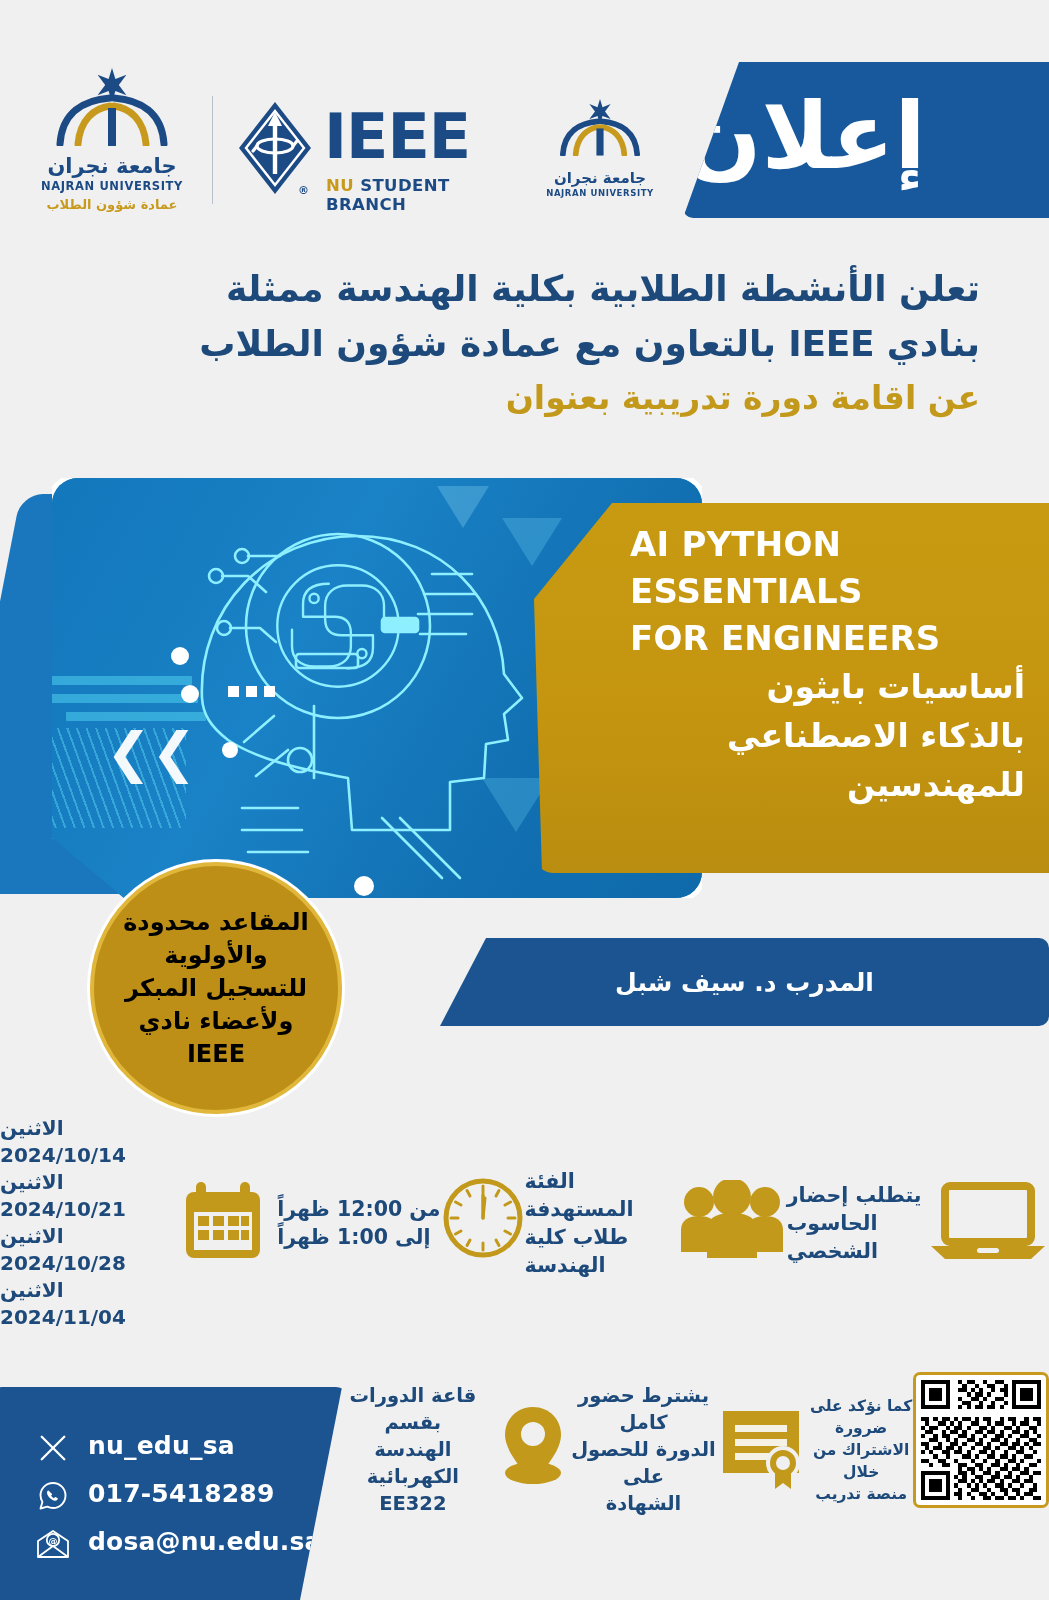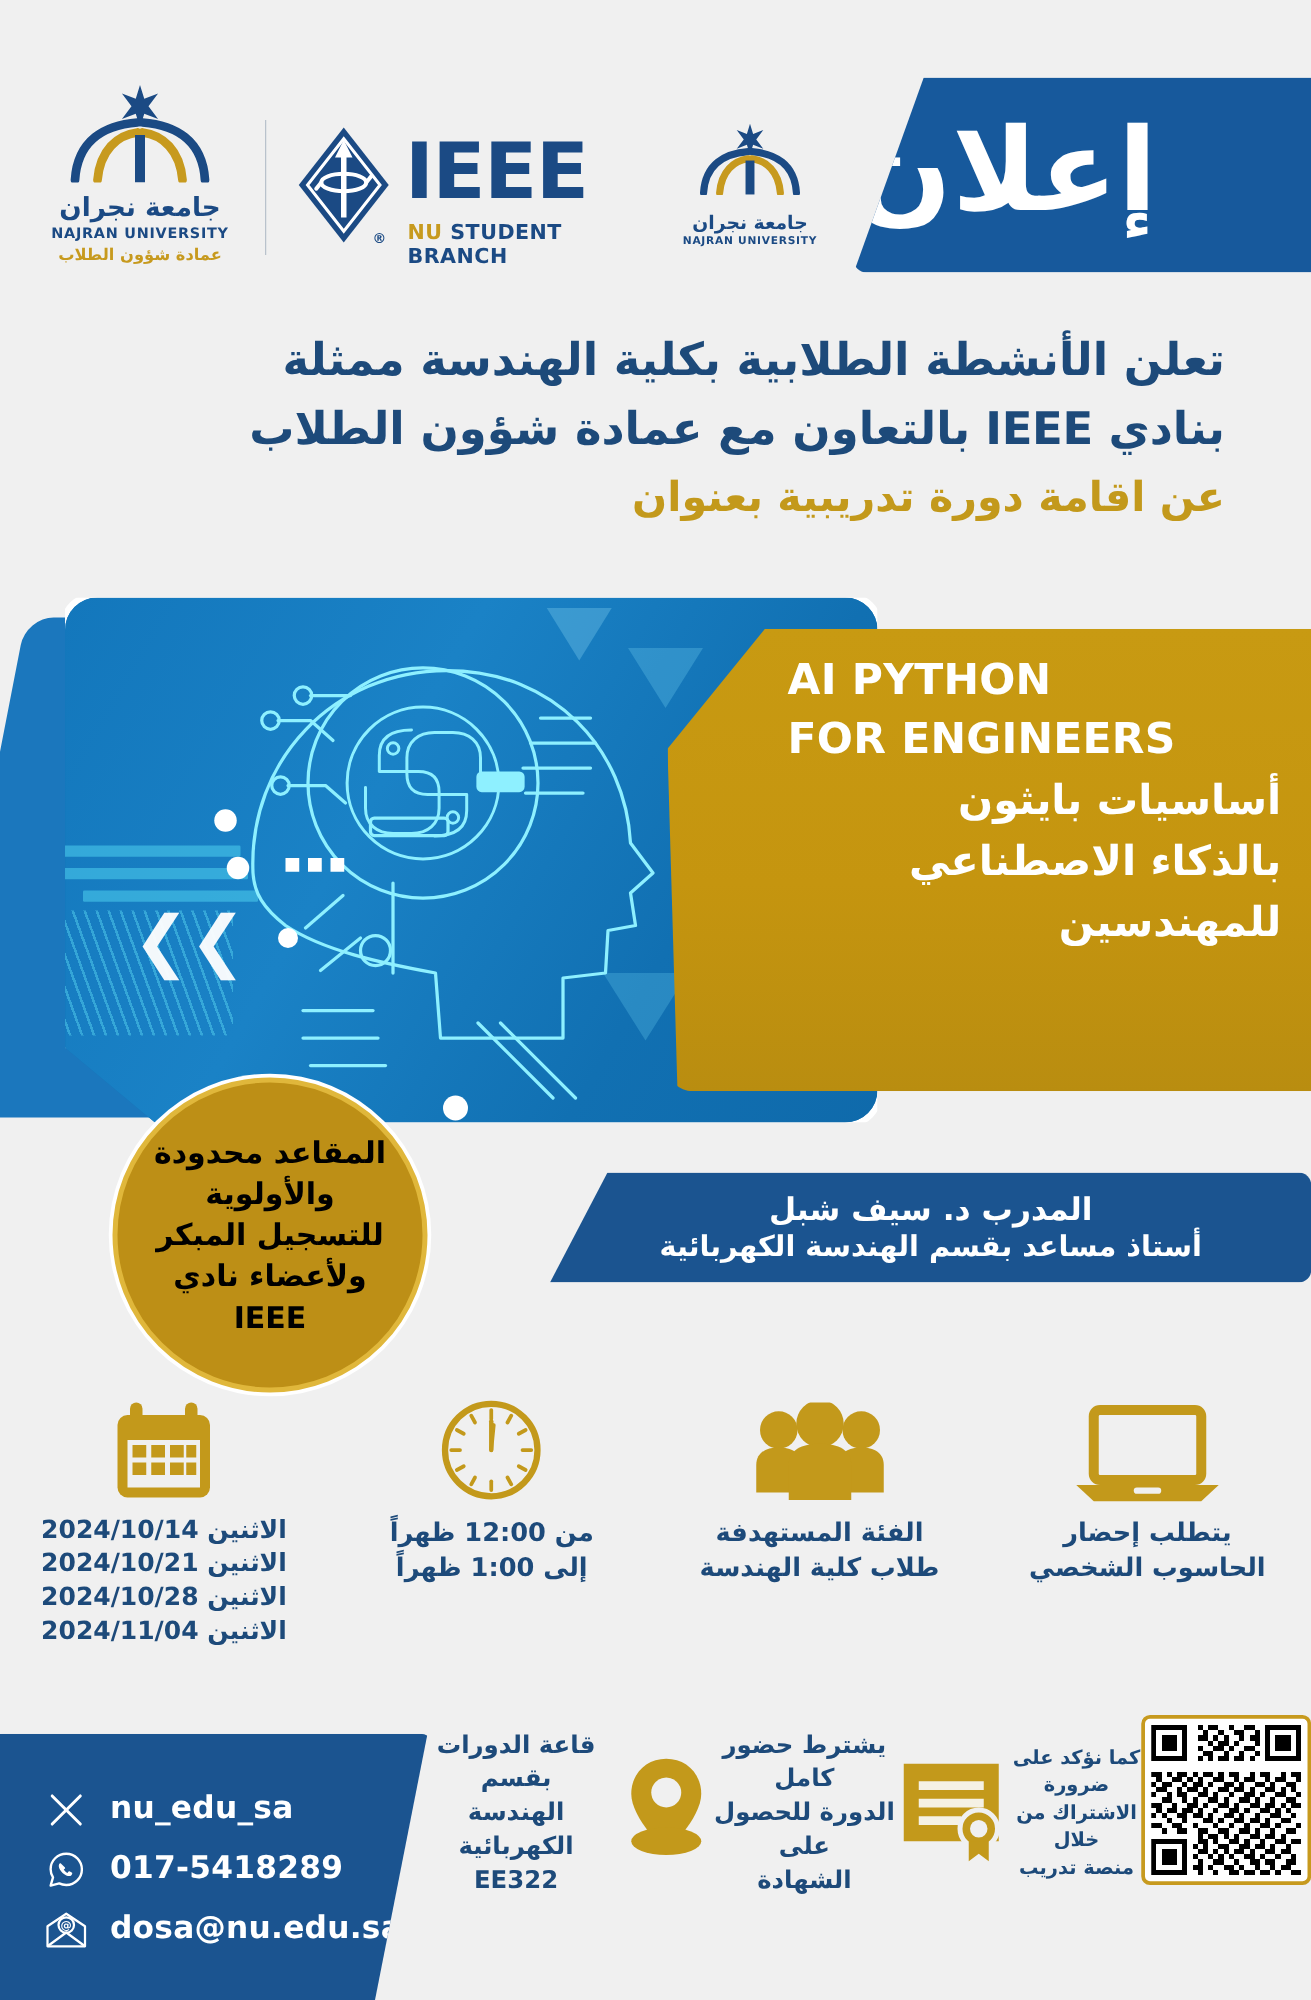--- a/index.html
+++ b/index.html
@@ -179,22 +179,22 @@
   }
   .trainer .t1{color:#ffffff;font-size:25px;line-height:31px;font-weight:700;}
   .trainer .t2{color:#ffffff;font-size:23px;line-height:30px;font-weight:700;}
 
   
   .info-row{
     position:absolute;left:0;top:1118px;width:1049px;height:200px;
     display:flex;flex-direction:row-reverse;
   }
   .info-cell{
-    flex:1;display:flex;flex-direction:column;align-items:center;
-    direction:rtl;text-align:center;
+    flex:1;display:flex;align-items:center;
+    direction:rtl;text-align:left;
   }
   .ico{height:84px;display:flex;align-items:flex-end;justify-content:center;}
   .cap{
     margin-top:10px;color:#1d4a7a;font-size:20.5px;line-height:28px;font-weight:700;
   }
   .cap.dates{font-size:20px;line-height:27px;direction:rtl;}
 
   
   .bottom-row{
     position:absolute;left:330px;top:1330px;width:719px;height:230px;
@@ -372,35 +372,35 @@
           <rect x="176" y="208" width="11" height="11"></rect>
           <rect x="194" y="208" width="11" height="11"></rect>
           <rect x="212" y="208" width="11" height="11"></rect>
         </g>
       </svg>
     </div>
 
     <div class="title-panel">
       <div class="title-panel-inner">
         <div class="title-en">AI PYTHON</div>
+        <div class="title-en">ESSENTIALS</div>
         <div class="title-en">FOR ENGINEERS</div>
         <div class="title-ar">أساسيات بايثون</div>
         <div class="title-ar">بالذكاء الاصطناعي</div>
         <div class="title-ar">للمهندسين</div>
       </div>
     </div>
   </div>
 
   <div class="seats-circle">
     <span>المقاعد محدودة والأولوية للتسجيل المبكر ولأعضاء نادي IEEE</span>
   </div>
 
   <div class="trainer">
     <div class="t1">المدرب د. سيف شبل</div>
-    <div class="t2">أستاذ مساعد بقسم الهندسة الكهربائية</div>
   </div>
 
   <div class="info-row">
 
     <div class="info-cell">
       <div class="ico">
         <svg width="78" height="80" viewBox="0 0 78 80">
           <rect x="12" y="2" width="10" height="20" rx="5" fill="#c3991b"></rect>
           <rect x="56" y="2" width="10" height="20" rx="5" fill="#c3991b"></rect>
           <rect x="2" y="12" width="74" height="66" rx="8" fill="#c3991b"></rect>

